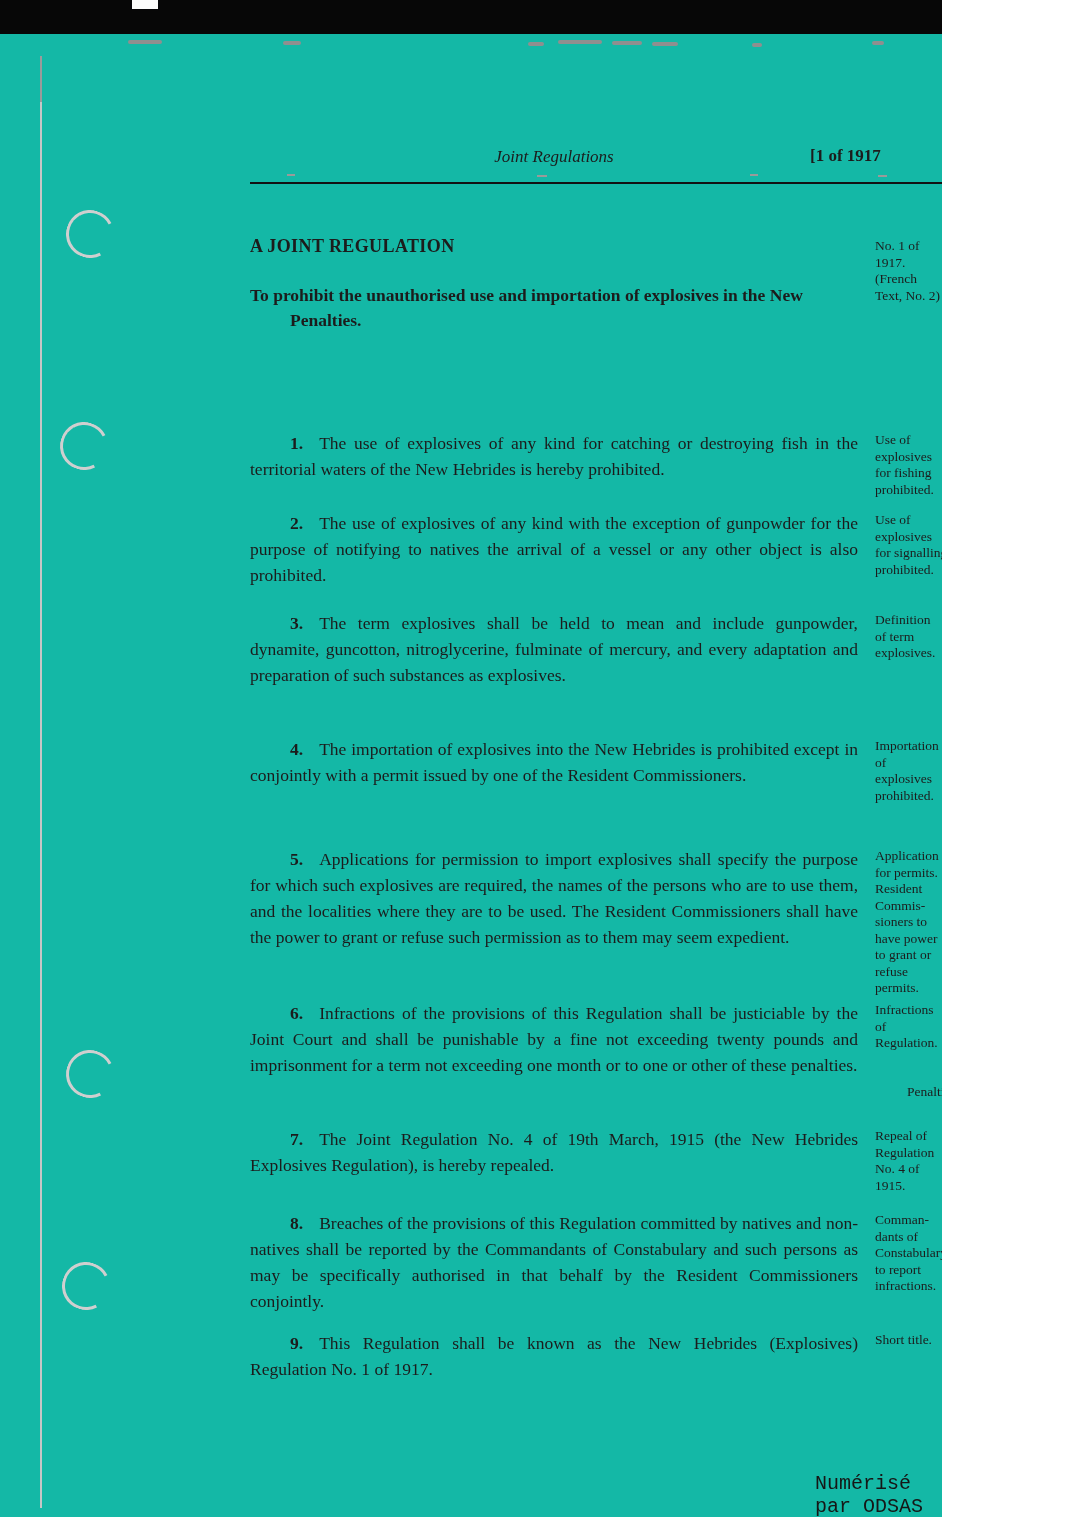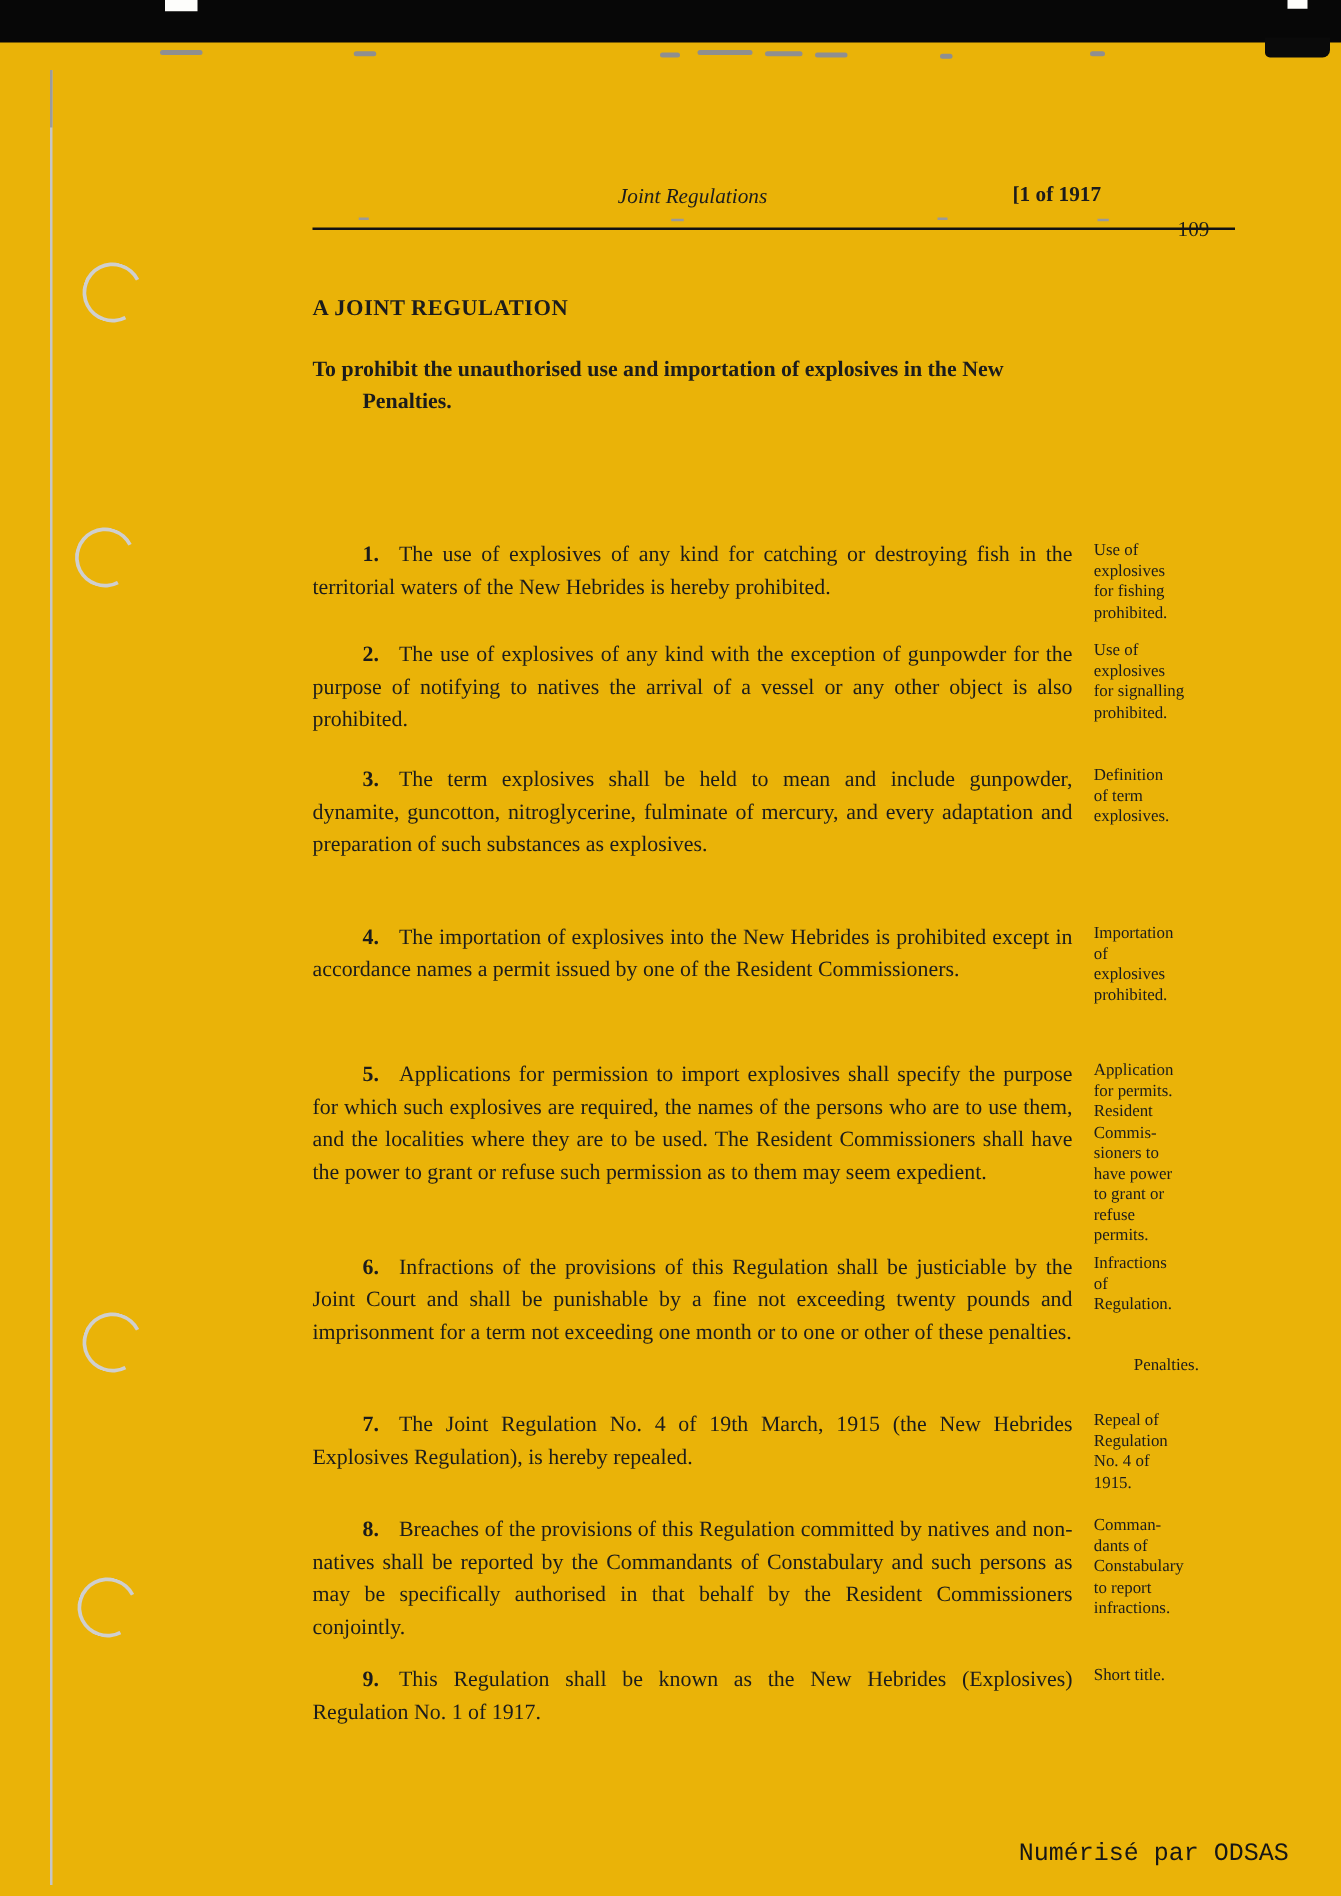--- a/index.html
+++ b/index.html
@@ -1,18 +1,18 @@
 <!DOCTYPE html>
 <html><head>
 <meta charset="utf-8">
 <style>
   html, body { margin:0; padding:0; background:#ffffff; }
   .page {
-    position:relative; width:1073px; height:1517px;
-    background:#eab308; overflow:hidden;
+    position:relative; width:942px; height:1517px;
+    background:#14b8a6; overflow:hidden;
     font-family:"Liberation Serif", serif; color:#1c1c1c;
   }
 
   
   .topbar { position:absolute; top:0; left:0; width:1073px; height:34px; background:#070707; }
   .topbar-notch { position:absolute; background:#fdfdfb; }
   .blob-right { position:absolute; top:30px; left:1012px; width:52px; height:16px; background:#0a0a0a; border-radius:0 0 6px 4px; }
   .dash { position:absolute; height:4px; background:#8f8f8f; border-radius:2px; }
   .tick { position:absolute; height:2px; background:#9a9a9a; }
   .paper-edge { position:absolute; left:40px; top:56px; width:2px; height:1452px; background:#c6c6c6; }
@@ -83,20 +83,24 @@
   <div class="punch" style="top:422px; left:60px;"></div>
   <div class="punch" style="top:1050px; left:66px;"></div>
   <div class="punch" style="top:1262px; left:62px;"></div>
 
   <div class="journal-title">Joint Regulations</div>
   <div class="issue-ref">[1 of 1917</div>
   <div class="page-number">109</div>
   <div class="rule"></div>
 
   <div class="reg-title">A JOINT REGULATION</div>
+  <div class="side-ref">No. 1 of
+1917.
+(French
+Text, No. 2)</div>
   <div class="subject">To prohibit the unauthorised use and importation of explosives in the New Penalties.</div>
 
   <div class="section" style="top:430px;">
     <p class="sec-body"><b class="sec-num">1.</b><span>The use of explosives of any kind for catching or destroying fish in the territorial waters of the New Hebrides is hereby prohibited.</span></p>
     <div class="note">Use of
 explosives
 for fishing
 prohibited.</div>
   </div>
 
@@ -109,21 +113,21 @@
   </div>
 
   <div class="section" style="top:610px;">
     <p class="sec-body"><b class="sec-num">3.</b><span>The term explosives shall be held to mean and include gunpowder, dynamite, guncotton, nitroglycerine, fulminate of mercury, and every adaptation and preparation of such substances as explosives.</span></p>
     <div class="note">Definition
 of term
 explosives.</div>
   </div>
 
   <div class="section" style="top:736px;">
-    <p class="sec-body"><b class="sec-num">4.</b><span>The importation of explosives into the New Hebrides is prohibited except in accordance names a permit issued by one of the Resident Commissioners.</span></p>
+    <p class="sec-body"><b class="sec-num">4.</b><span>The importation of explosives into the New Hebrides is prohibited except in conjointly with a permit issued by one of the Resident Commissioners.</span></p>
     <div class="note">Importation
 of
 explosives
 prohibited.</div>
   </div>
 
   <div class="section" style="top:846px;">
     <p class="sec-body"><b class="sec-num">5.</b><span>Applications for permission to import explosives shall specify the purpose for which such explosives are required, the names of the persons who are to use them, and the localities where they are to be used. The Resident Commissioners shall have the power to grant or refuse such permission as to them may seem expedient.</span></p>
     <div class="note">Application
 for permits.

